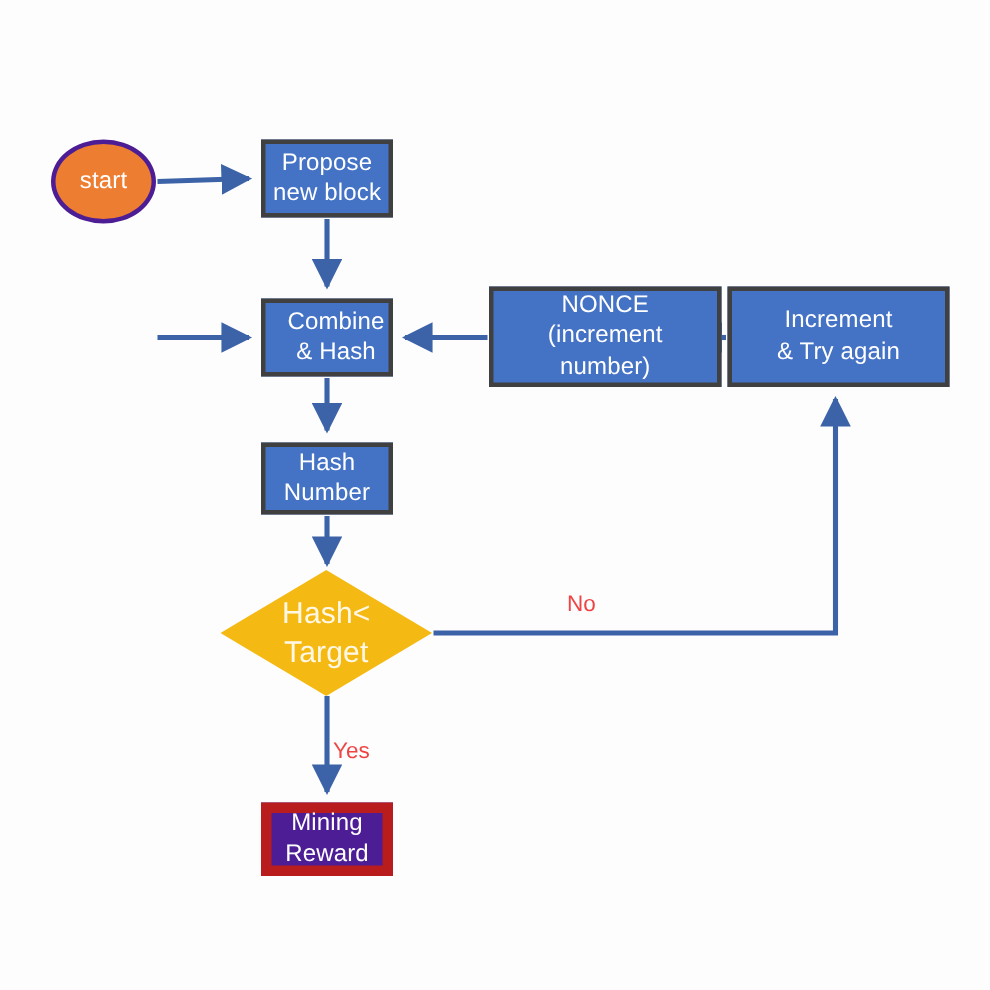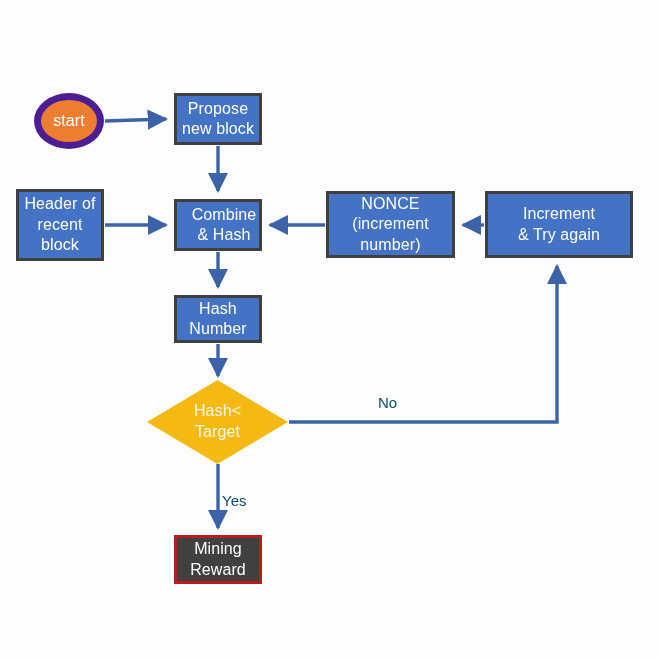--- a/index.html
+++ b/index.html
@@ -36,48 +36,48 @@
     line-height: 1.28;
     letter-spacing: 0.1px;
     z-index: 3;
   }
   .node-process {
     background: #4472c4;
     border: 3px solid #404040;
   }
   .node-start {
     background: #ed7d31;
-    border: 7px solid #4c1d95;
+    border: 3px solid #4c1d95;
     border-radius: 50%;
   }
   .node-reward {
-    background: #404040;
-    border: 3px solid #b91c1c;
+    background: #4c1d95;
+    border: 7px solid #b91c1c;
   }
   .node-decision {
     background: transparent;
     border: none;
   }
   .diamond-shape {
     position: absolute;
     left: 0;
     top: 0;
     width: 100%;
     height: 100%;
   }
   .diamond-label {
     position: relative;
     z-index: 2;
     color: #fff8e6;
-    font-size: 16px;
+    font-size: 20px;
     line-height: 1.3;
   }
   .edge-label {
     position: absolute;
-    color: #0c4a6e;
+    color: #ef4444;
     font-size: 15px;
     z-index: 4;
     white-space: nowrap;
   }
   .node span {
     display: block;
     white-space: pre-line;
   }
 </style>
 </head>
@@ -131,32 +131,27 @@
 
   <div class="node node-start" style="left:34px; top:93px; width:70px; height:56px;">
     <span>start</span>
   </div>
 
   <div class="node node-process" style="left:174px; top:93px; width:88px; height:52px;">
     <span>Propose
 new block</span>
   </div>
 
-  <div class="node node-process" style="left:16px; top:189px; width:88px; height:72px;">
-    <span>Header of
-recent
-block</span>
-  </div>
 
   <div class="node node-process" style="left:174px; top:199px; width:88px; height:52px;padding-left:12px;">
     <span>Combine
 &amp; Hash</span>
   </div>
 
-  <div class="node node-process" style="left:326px; top:191px; width:129px; height:67px;">
+  <div class="node node-process" style="left:326px; top:191px; width:155px; height:67px;">
     <span>NONCE
 (increment
 number)</span>
   </div>
 
   <div class="node node-process" style="left:485px; top:191px; width:148px; height:67px;">
     <span>Increment
 &amp; Try again</span>
   </div>
 

